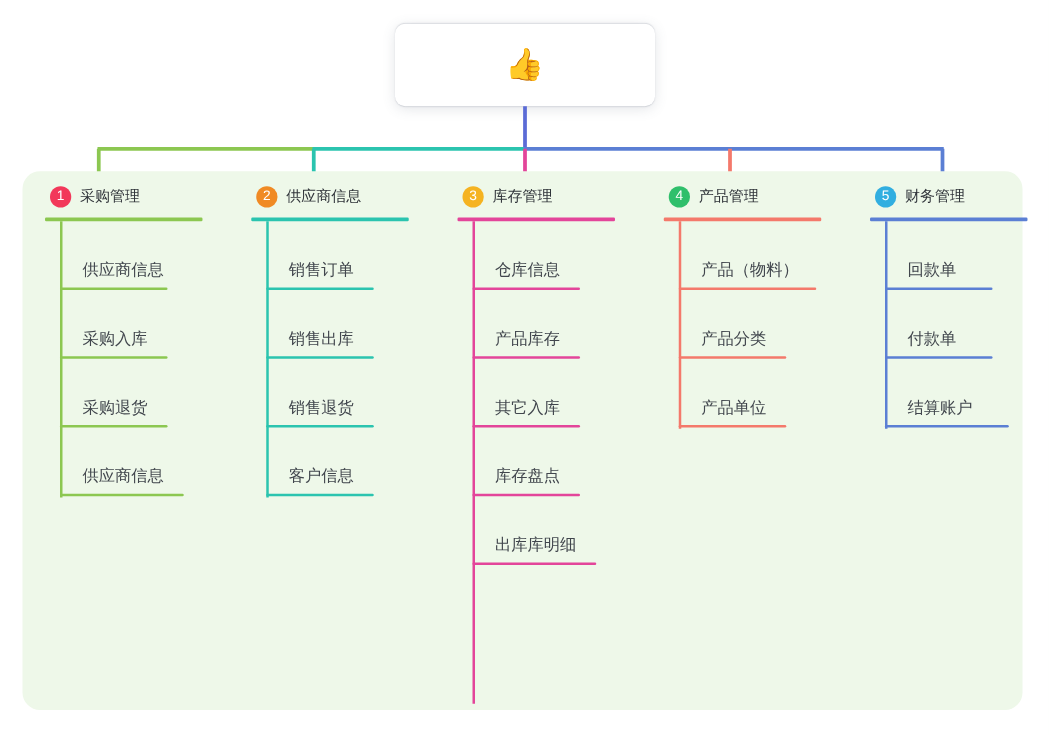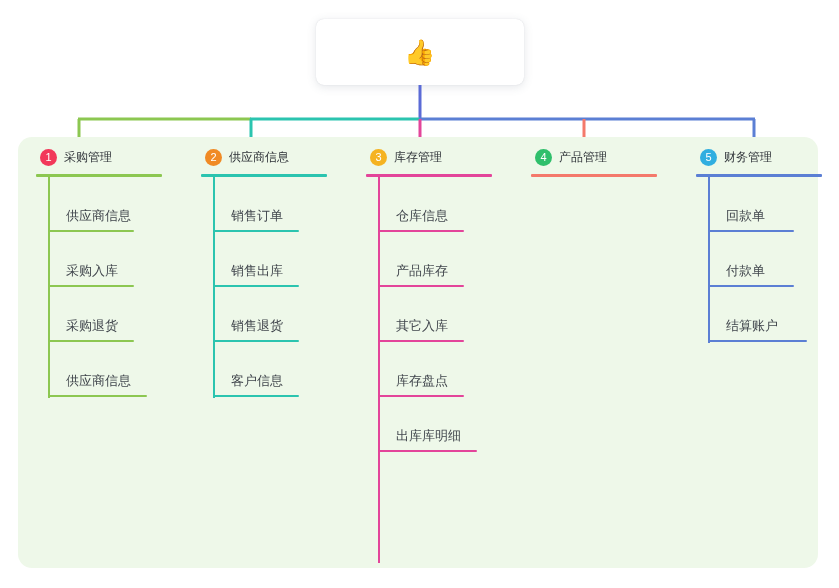--- a/index.html
+++ b/index.html
@@ -271,20 +271,35 @@
         </div>
       </div>
     </div>
 
     <div class="column col-3">
       <div class="branch-header">
         <span class="branch-badge" style="background:#2fbf6b">4</span>
         <span class="branch-title">产品管理</span>
         <span class="branch-underline" style="background:#f4796b;width:126px"></span>
       </div>
+      <div class="leaf-list">
+        <span class="leaf-spine" style="background:#f4796b;height:166px"></span>
+        <div class="leaf">
+          <span class="leaf-label">产品（物料）</span>
+          <span class="leaf-underline" style="background:#f4796b;width:110px"></span>
+        </div>
+        <div class="leaf">
+          <span class="leaf-label">产品分类</span>
+          <span class="leaf-underline" style="background:#f4796b;width:86px"></span>
+        </div>
+        <div class="leaf">
+          <span class="leaf-label">产品单位</span>
+          <span class="leaf-underline" style="background:#f4796b;width:86px"></span>
+        </div>
+      </div>
     </div>
 
     <div class="column col-4">
       <div class="branch-header">
         <span class="branch-badge" style="background:#31aee0">5</span>
         <span class="branch-title">财务管理</span>
         <span class="branch-underline" style="background:#5b7fd4;width:126px"></span>
       </div>
       <div class="leaf-list">
         <span class="leaf-spine" style="background:#5b7fd4;height:166px"></span>

